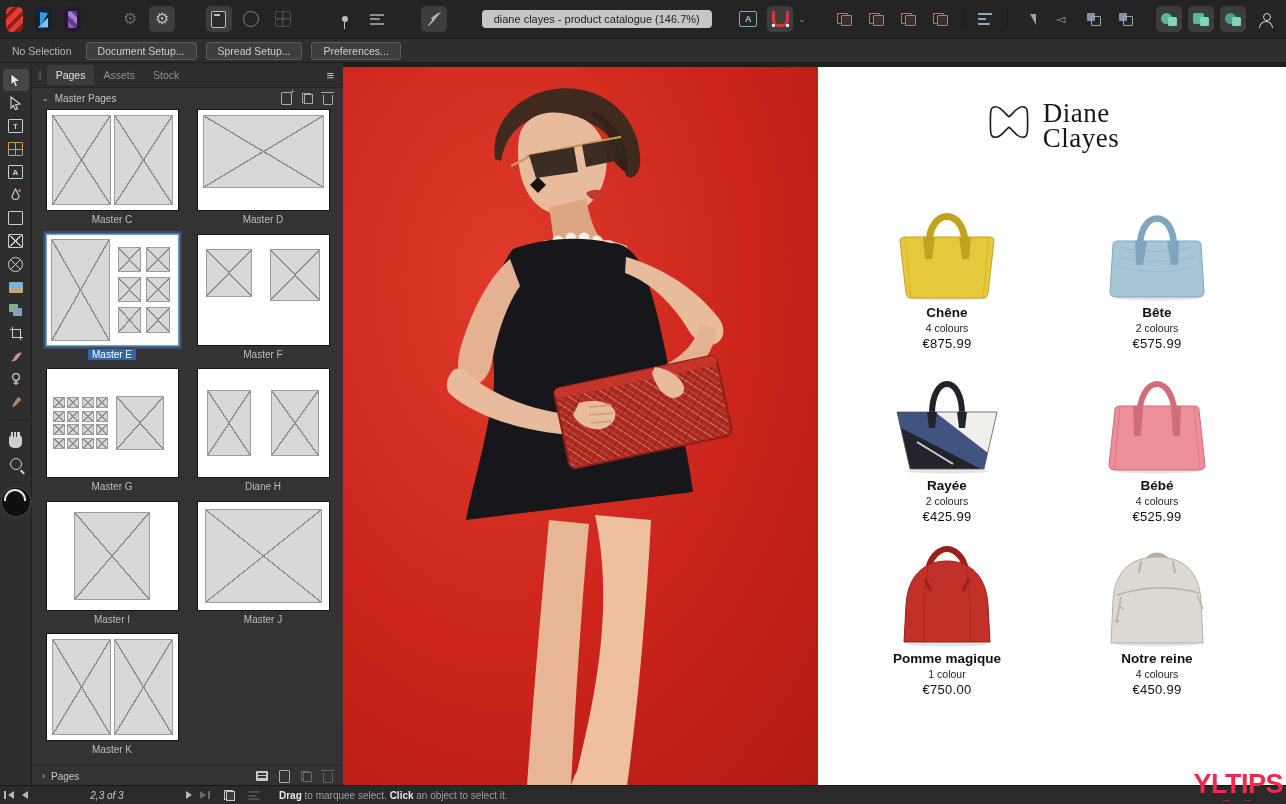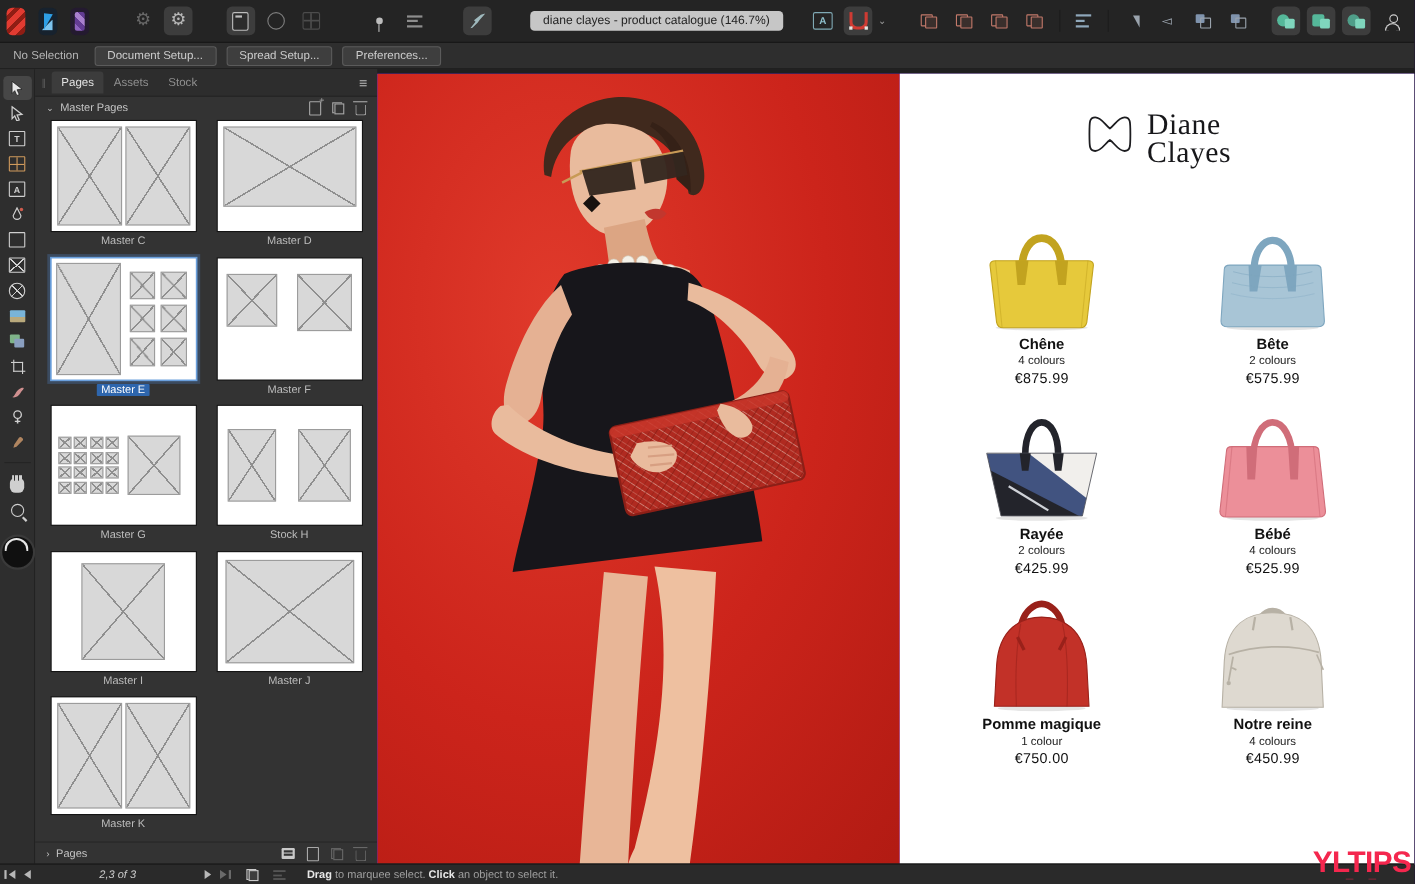--- a/index.html
+++ b/index.html
@@ -132,21 +132,21 @@
   .x-ph{background-color:#d8d8d8;border:1px solid #9c9c9c;box-sizing:border-box;background-image:
       linear-gradient(to top right,transparent calc(50% - .7px),#8f8f8f calc(50% - .7px),#8f8f8f calc(50% + .7px),transparent calc(50% + .7px)),
       linear-gradient(to bottom right,transparent calc(50% - .7px),#8f8f8f calc(50% - .7px),#8f8f8f calc(50% + .7px),transparent calc(50% + .7px));}
   .mlabel{font-size:10px;color:#bdbdbd;margin-top:4px;line-height:12px;}
   .mcell.sel .thumb{box-shadow:0 0 0 1.5px #6aa0dd,0 0 0 4px rgba(74,120,180,.35);}
   .mcell.sel .mlabel span{background:#2e66ad;color:#fff;padding:0 4px;border-radius:1px;}
   .pfooter{height:20px;border-top:1px solid #272727;display:flex;align-items:center;font-size:10px;color:#c4c4c4;padding:0 10px;}
   .pfooter .hicons{margin-left:auto;display:flex;gap:11px;align-items:center;}
   
   .canvas{position:absolute;left:343px;top:63px;right:0;bottom:18px;background:#1f1f1f;}
-  .spread{position:absolute;left:0;top:4px;width:943px;height:719px;background:#6d28d9;display:flex;}
+  .spread{position:absolute;left:0;top:4px;width:943px;height:719px;background:#7f1d1d;display:flex;}
   .photo-frame{width:475px;height:719px;flex:0 0 auto;}
   .whitepage{position:relative;flex:1;background:#fff;}
   .brand{position:absolute;left:0;right:0;top:34px;display:flex;justify-content:center;align-items:flex-start;gap:10px;}
   .brand-text{font-family:"Liberation Serif",serif;font-size:27px;line-height:.92;color:#17171a;letter-spacing:.5px;}
   .products{position:absolute;left:24px;right:24px;top:122px;display:grid;grid-template-columns:1fr 1fr;row-gap:11px;}
   .product{display:flex;flex-direction:column;align-items:center;}
   .pname{font-size:13.5px;font-weight:bold;color:#111;margin-top:4px;}
   .pcolours{font-size:10.5px;color:#222;margin-top:2px;}
   .pprice{font-size:13px;color:#111;margin-top:2px;letter-spacing:.3px;}
   
@@ -417,21 +417,21 @@
           <div class="x-ph" style="width:48px;height:54px"></div>
         </div>
         <div class="mlabel"><span>Master G</span></div>
       </div>
 
       <div class="mcell">
         <div class="thumb" style="height:108px;display:flex;justify-content:space-around;align-items:center">
           <div class="x-ph" style="width:44px;height:66px"></div>
           <div class="x-ph" style="width:48px;height:66px"></div>
         </div>
-        <div class="mlabel"><span>Stock H</span></div>
+        <div class="mlabel"><span>Diane H</span></div>
       </div>
 
       <div class="mcell">
         <div class="thumb" style="height:108px;display:flex;justify-content:center;align-items:center">
           <div class="x-ph" style="width:76px;height:88px"></div>
         </div>
         <div class="mlabel"><span>Master I</span></div>
       </div>
 
       <div class="mcell">

